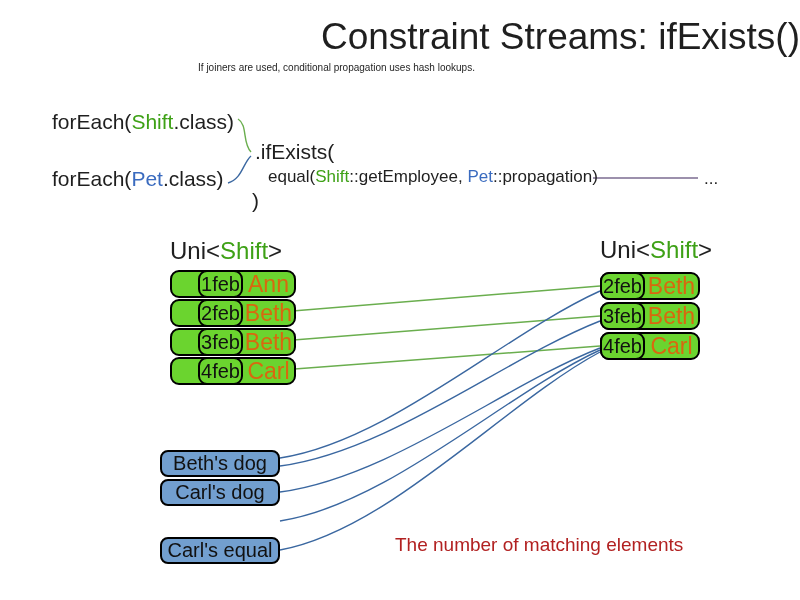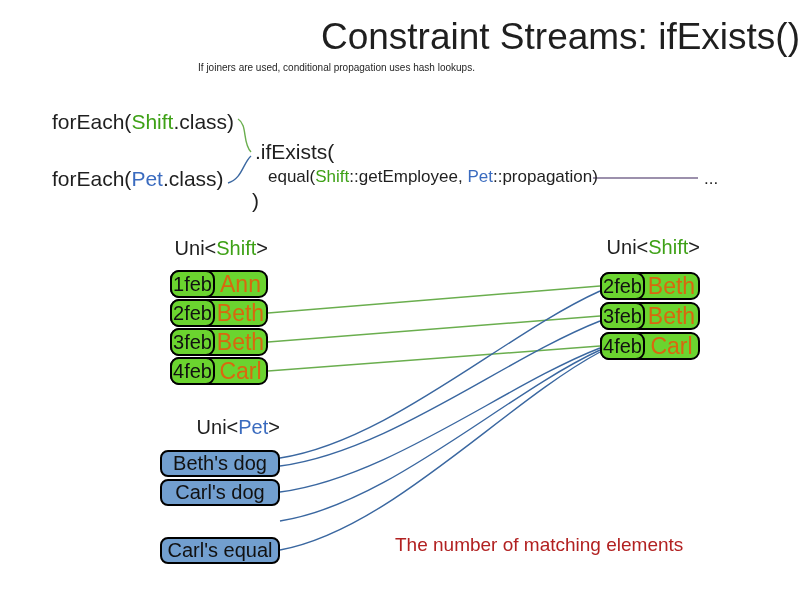--- a/index.html
+++ b/index.html
@@ -7,23 +7,23 @@
     position:relative; width:800px; height:600px; background:#ffffff;
     font-family:"Liberation Sans", sans-serif; color:#1f1f1f; overflow:hidden;
   }
   .abs { position:absolute; }
   .title { top:16px; left:0; width:800px; text-align:right; font-size:37px; letter-spacing:0; }
   .subtitle { top:62px; left:0; width:673px; text-align:center; font-size:10px; }
   .code { font-size:21px; white-space:pre; }
   .code-small { font-size:17px; white-space:pre; }
   .overlay { position:absolute; left:0; top:0; width:800px; height:600px; }
   .overlay path, .overlay line { fill:none; stroke-width:1.4px; }
-  .tbl-header { font-size:20px; text-align:right; white-space:pre; }
+  .tbl-header { font-size:24px; text-align:center; white-space:pre; }
   .srow { display:flex; height:24px; border:2px solid #000; border-radius:9px; }
-  .srow-l { width:94px; }
+  .srow-l { width:94px;padding-left:28px; }
   .srow-r { width:96px; }
   .datebox {
     width:41px; margin:-2px 0 -2px -2px; border:2px solid #000; border-radius:9px;
     display:flex; align-items:center; justify-content:center; font-size:20px; color:#111;
   }
   .pname { flex:1; display:flex; align-items:center; justify-content:center; font-size:23px; }
   .prow {
     width:116px; height:23px; border:2px solid #000; border-radius:8px;
     display:flex; align-items:center; justify-content:center; font-size:20px; color:#111;
   }
@@ -91,21 +91,20 @@
   </div>
   <div class="abs srow srow-r" style="left: 600px; top: 302px; background: rgb(107, 212, 47);">
     <div class="datebox" style="background: rgb(107, 212, 47);">3feb</div>
     <div class="pname" style="color: rgb(217, 104, 15);">Beth</div>
   </div>
   <div class="abs srow srow-r" style="left: 600px; top: 332px; background: rgb(107, 212, 47);">
     <div class="datebox" style="background: rgb(107, 212, 47);">4feb</div>
     <div class="pname" style="color: rgb(217, 104, 15);">Carl</div>
   </div>
 
-  <div class="abs tbl-header" style="left:160px; top:416px; width:120px;"><span>Uni&lt;</span><span style="color: rgb(58, 107, 191);">Pet</span><span>&gt;</span></div>
 
   <div class="abs prow" style="left: 160px; top: 450px; background: rgb(114, 159, 207);">Beth's dog</div>
   <div class="abs prow" style="left: 160px; top: 479px; background: rgb(114, 159, 207);">Carl's dog</div>
   <div class="abs prow" style="left: 160px; top: 537px; background: rgb(114, 159, 207);">Carl's equal</div>
 
   <div class="abs note" style="left: 395px; top: 485px; color: rgb(178, 33, 33);">
     <div>The number of matching elements</div>
     
   </div>
 

